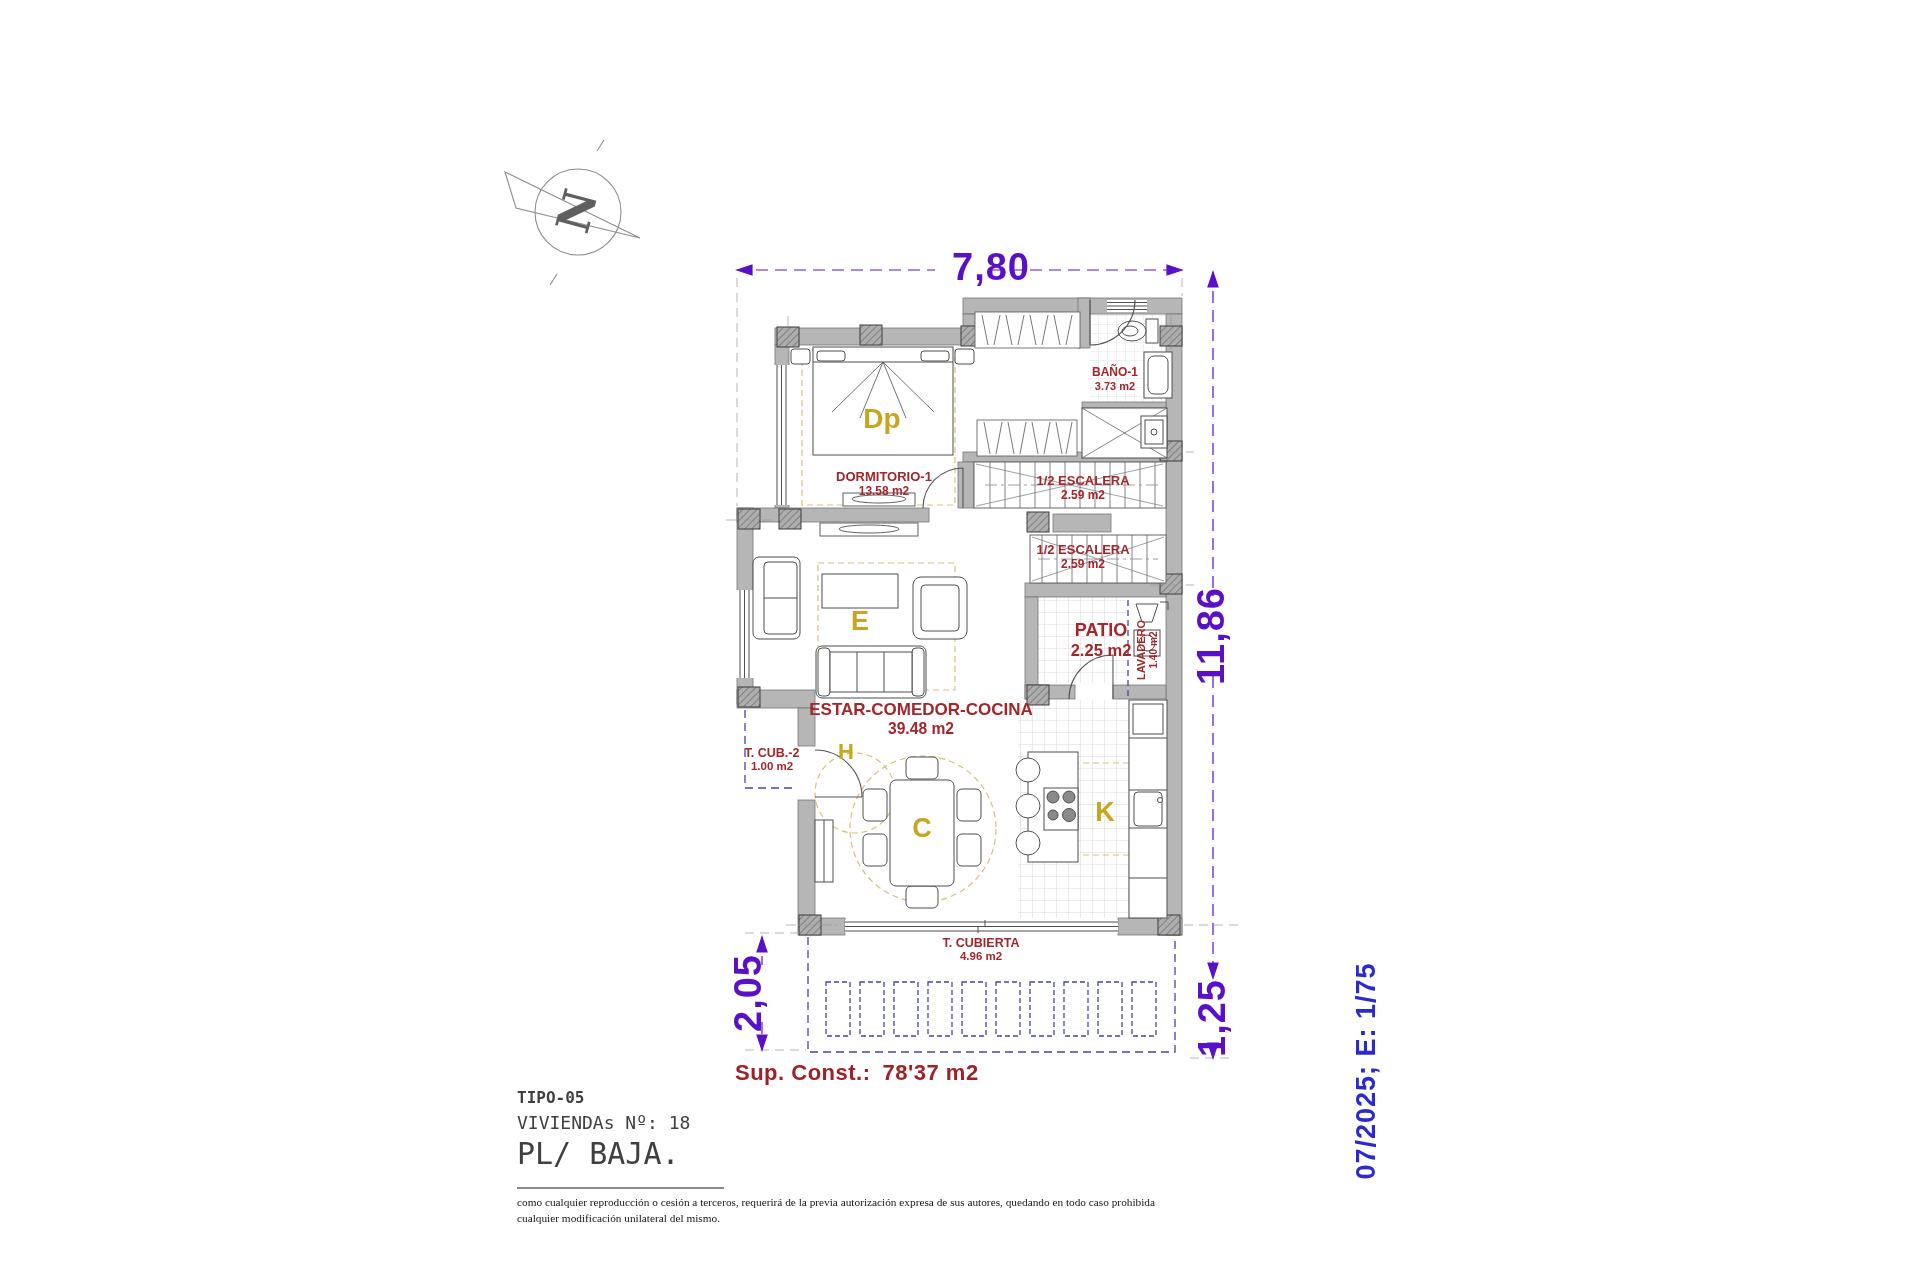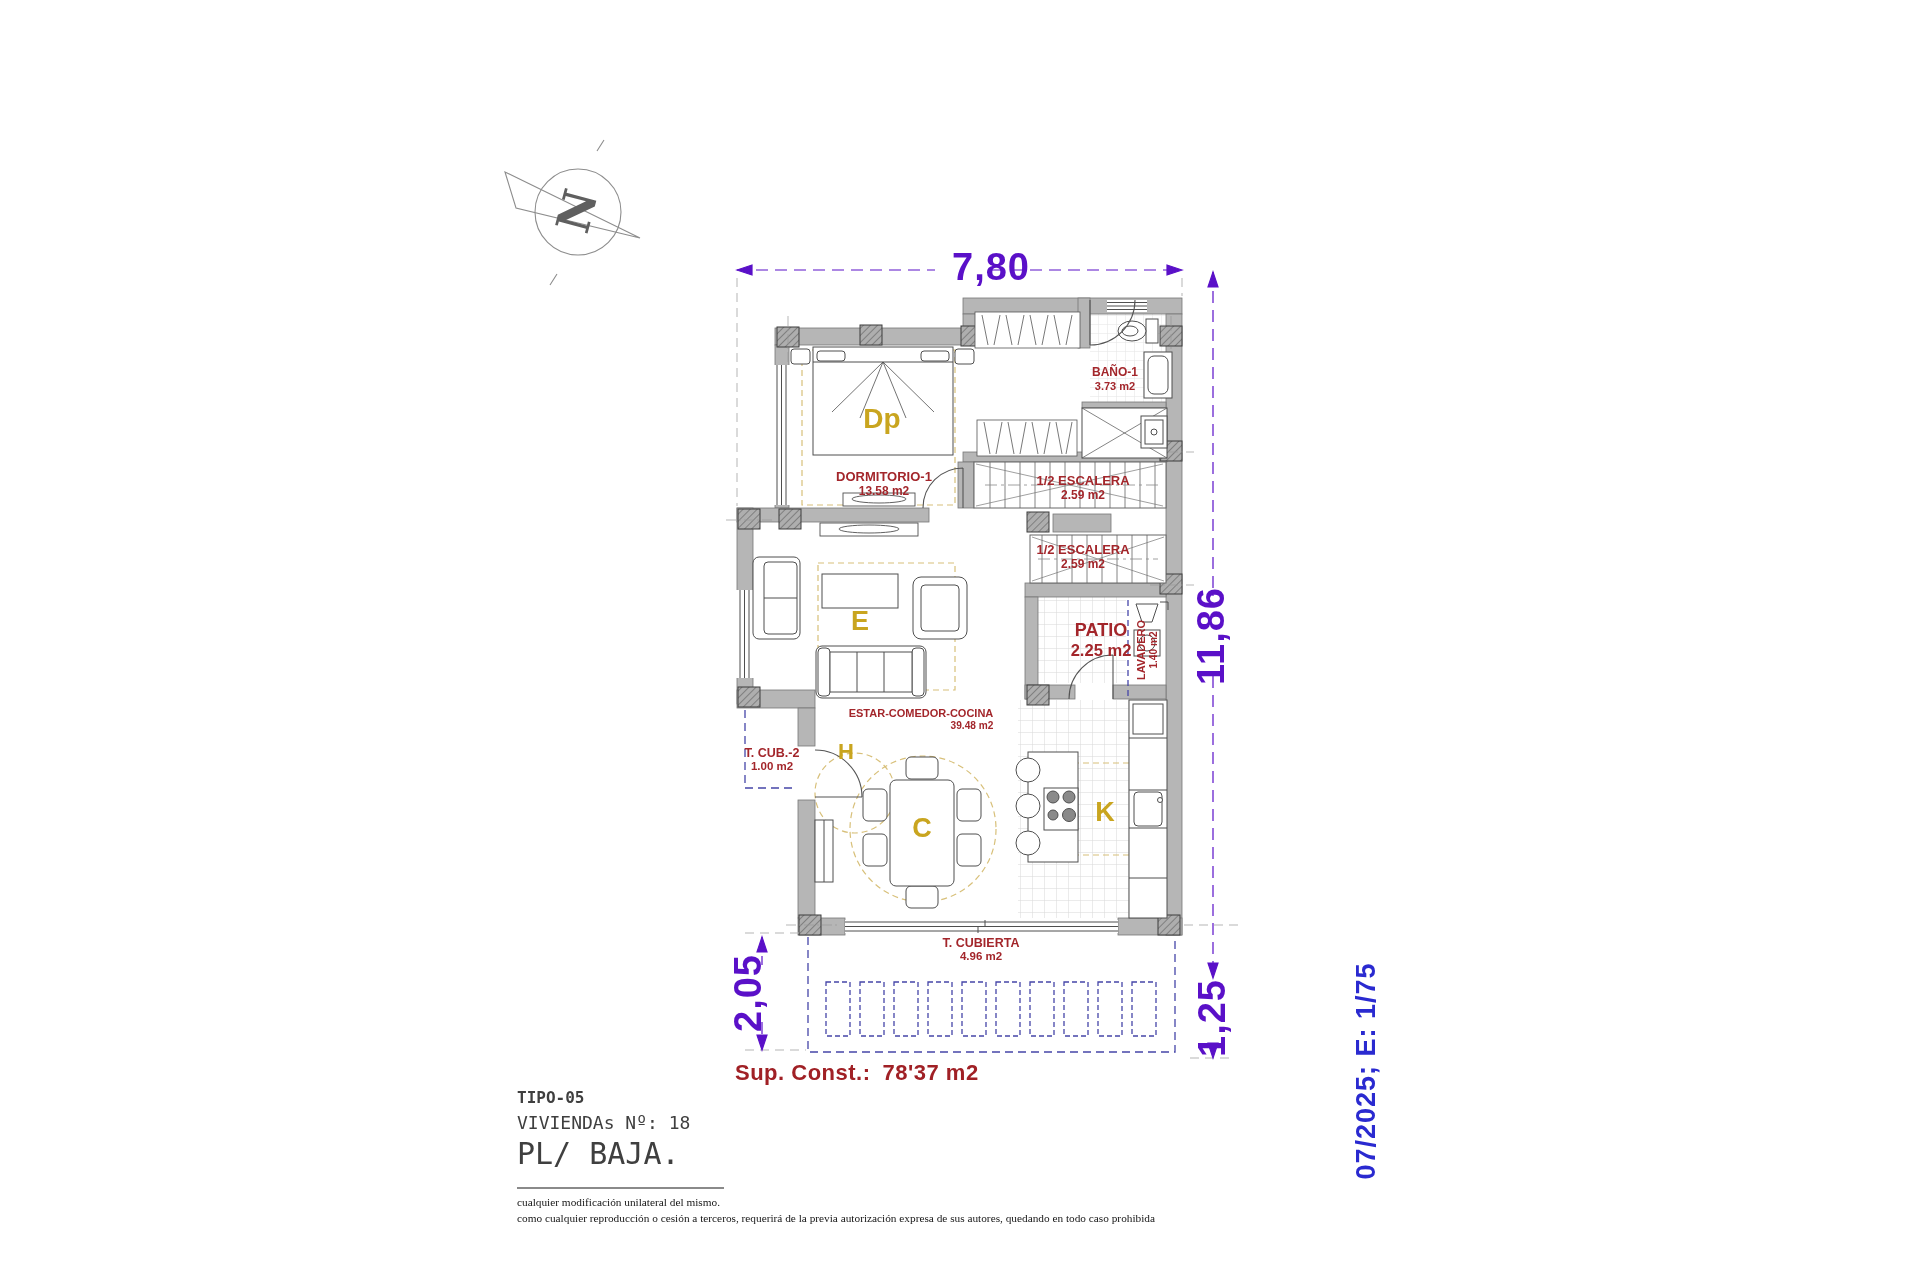--- a/index.html
+++ b/index.html
@@ -283,21 +283,21 @@
   <div class="a">2.59 m2</div>
 </div>
 <div class="abs ctr room" style="left:1089px;top:640px;font-size:18px;margin-left:12px;">
   <div class="n">PATIO</div>
   <div class="a">2.25 m2</div>
 </div>
 <div class="abs rot room" style="left:1147px;top:650px;font-size:11px;">
   <div class="n">LAVADERO</div>
   <div class="a">1.40 m2</div>
 </div>
-<div class="abs ctr room" style="left:921px;top:719px;font-size:11px;text-align:right;">
+<div class="abs ctr room" style="left:921px;top:719px;font-size:17px;">
   <div class="n">ESTAR-COMEDOR-COCINA</div>
   <div class="a">39.48 m2</div>
 </div>
 <div class="abs ctr room" style="left:772px;top:760px;font-size:12.5px;">
   <div class="n">T. CUB.-2</div>
   <div class="a">1.00 m2</div>
 </div>
 <div class="abs ctr room" style="left:981px;top:950px;font-size:12.5px;">
   <div class="n">T. CUBIERTA</div>
   <div class="a">4.96 m2</div>
@@ -312,19 +312,19 @@
 <div class="abs sup" style="left:735px;top:1060px;">
   <span>Sup. Const.:</span><span class="v">78'37 m2</span>
 </div>
 
 <div class="abs cadtitle" style="left:517px;top:1088px;font-size:16px;font-weight:bold;">TIPO-05</div>
 <div class="abs cadtitle" style="left:517px;top:1112px;font-size:18px;font-weight:normal;">VIVIENDAs Nº: 18</div>
 <div class="abs cadtitle" style="left:517px;top:1136px;font-size:30px;">PL/ BAJA.</div>
 <div class="abs rule" style="left:517px;top:1187px;width:207px;height:2px;"></div>
 
 <div class="abs" style="left:517px;top:1195px;">
+  <div class="note">como cualquier reproducción o cesión a terceros, requerirá  de la previa autorización expresa de sus autores, quedando en todo caso prohibida</div>
   <div class="note">cualquier modificación unilateral del mismo.</div>
-  <div class="note">como cualquier reproducción o cesión a terceros, requerirá  de la previa autorización expresa de sus autores, quedando en todo caso prohibida</div>
 </div>
 
 <div class="abs rot sidenote" style="left:1366px;top:1071px;">07/2025; E: 1/75</div>
 
 </div>
 
 </body></html>

